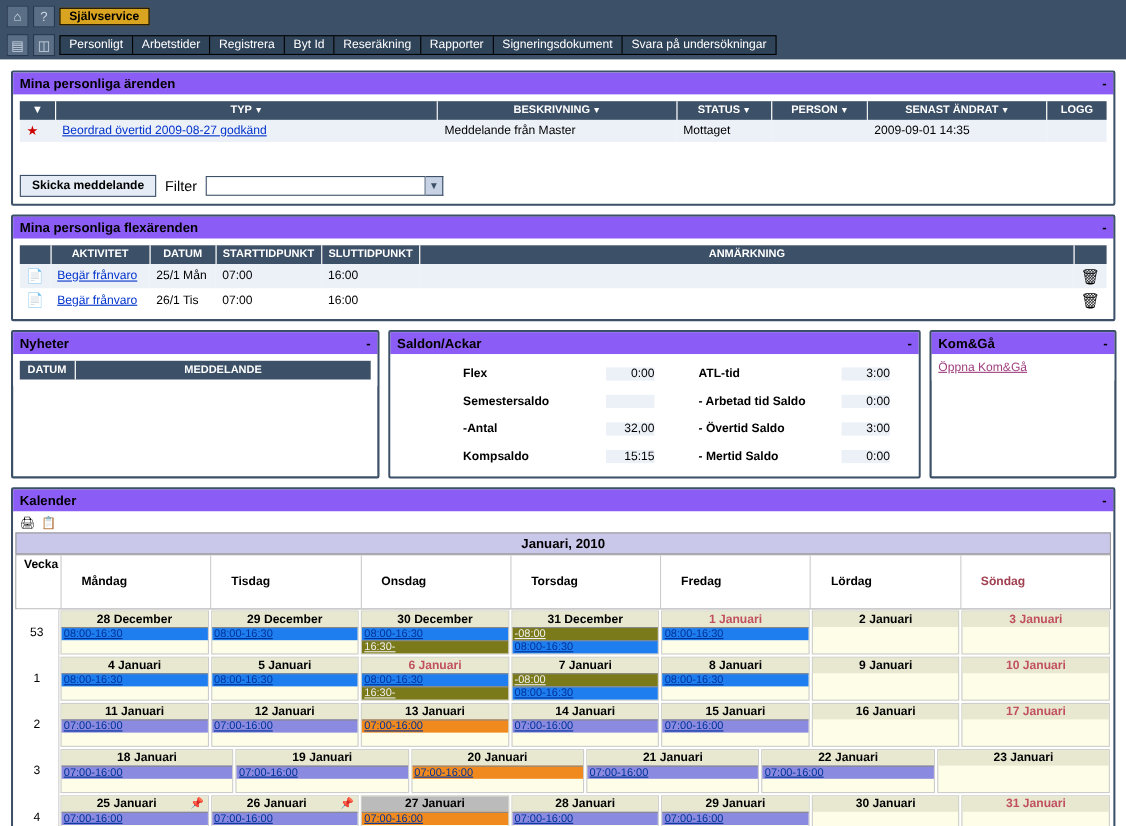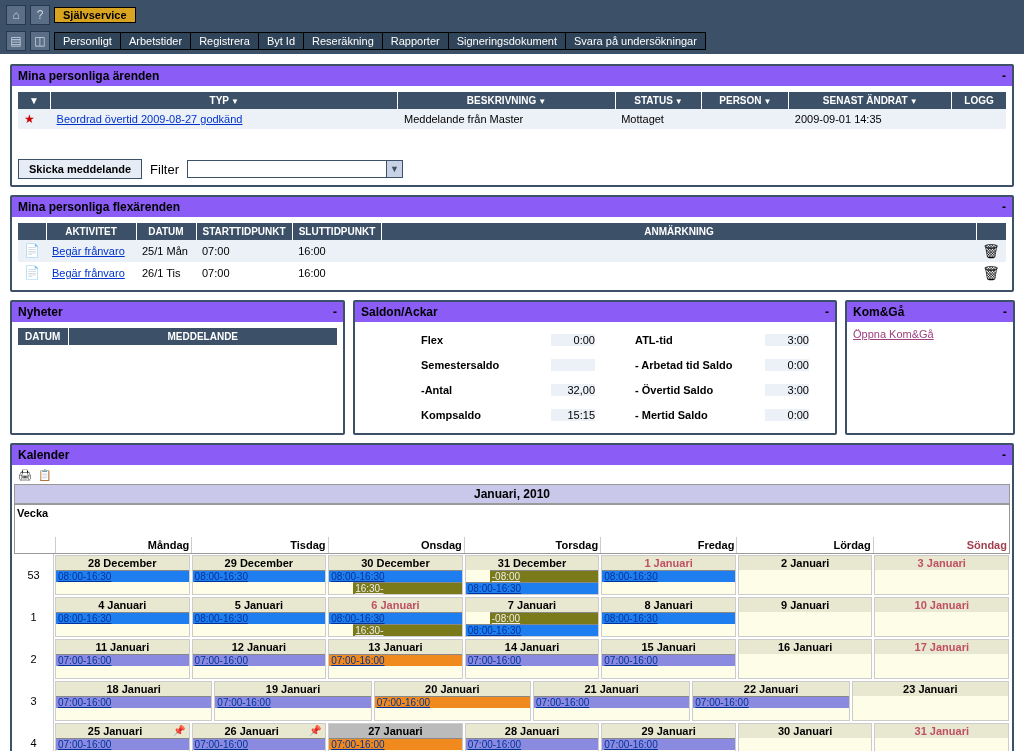--- a/index.html
+++ b/index.html
@@ -51,34 +51,34 @@
 .saldo-grid { display: flex; gap: 40px; padding: 6px 20px 6px 60px; }
 .saldo-col { display: flex; flex-direction: column; gap: 13px; }
 .saldo-row { display: flex; gap: 10px; }
 .saldo-row .lab { width: 120px; font-weight: bold; font-size: 11px; }
 .saldo-row .val { width: 44px; text-align: right; font-size: 11px; background: #ecf0f7; }
 
 
 .cal-toolbar { display: flex; align-items: center; gap: 6px; padding: 2px 4px; }
 .cal-title { background: #c9c7ea; text-align: center; font-weight: bold; font-size: 12px; padding: 2px; border: 1px solid #999; }
 .cal-head-row { display: flex; border: 1px solid #999; }
-.cal-head-row .wk { width: 40px; text-align: left; font-weight: bold; font-size: 11px; padding: 2px; background: #fff; }
-.cal-head-row .day { flex: 1; text-align: right; font-weight: bold; font-size: 11px; padding: 2px; background: #fff; border-left: 1px solid #ccc; margin-top: 32px; }
+.cal-head-row .wk { width: 40px; text-align: right; font-weight: bold; font-size: 11px; padding: 2px; background: #fff; }
+.cal-head-row .day { flex: 1; text-align: left; font-weight: bold; font-size: 11px; padding: 18px; background: #fff; border-left: 1px solid #ccc; }
 .cal-head-row .sun { color: #a04050; }
 
 .cal-body { }
 .cal-row { display: flex; }
 .cal-row .wk { width: 40px; text-align: center; font-size: 11px; display: flex; align-items: center; justify-content: center; background: #fff; border-right: 1px solid #ccc; }
 .cal-cell { flex: 1; border: 1px solid #ccc; margin: 1px; background: #fdfde8; min-height: 40px; display: flex; flex-direction: column; }
 .cal-date { text-align: center; font-weight: bold; font-size: 11px; background: #e8e8d0; padding: 1px; }
 .cal-date.red { color: #c05060; }
 .cal-date.today { background: #bbb; }
 .cal-slot { font-size: 10px; padding: 0 2px; border-top: 1px solid #888; text-decoration: underline; color: #003399; cursor: pointer; }
 .sl-blue { background: #1e7ef0; }
-.sl-olive { background: #7a7a1a; color: #eee; margin-left: 24px; }
+.sl-olive { background: #7a7a1a; color: #eee; }
 .sl-purple { background: #8a8ae0; }
 .sl-orange { background: #f08a1e; }
 .cal-pin { float: right; font-size: 10px; color: #8a8ae0; margin-right: 2px; }
 </style>
 </head>
 <body>
 
 <div class="topbar">
   <div class="topbar-row1">
     <div class="icon-btn">⌂</div>

